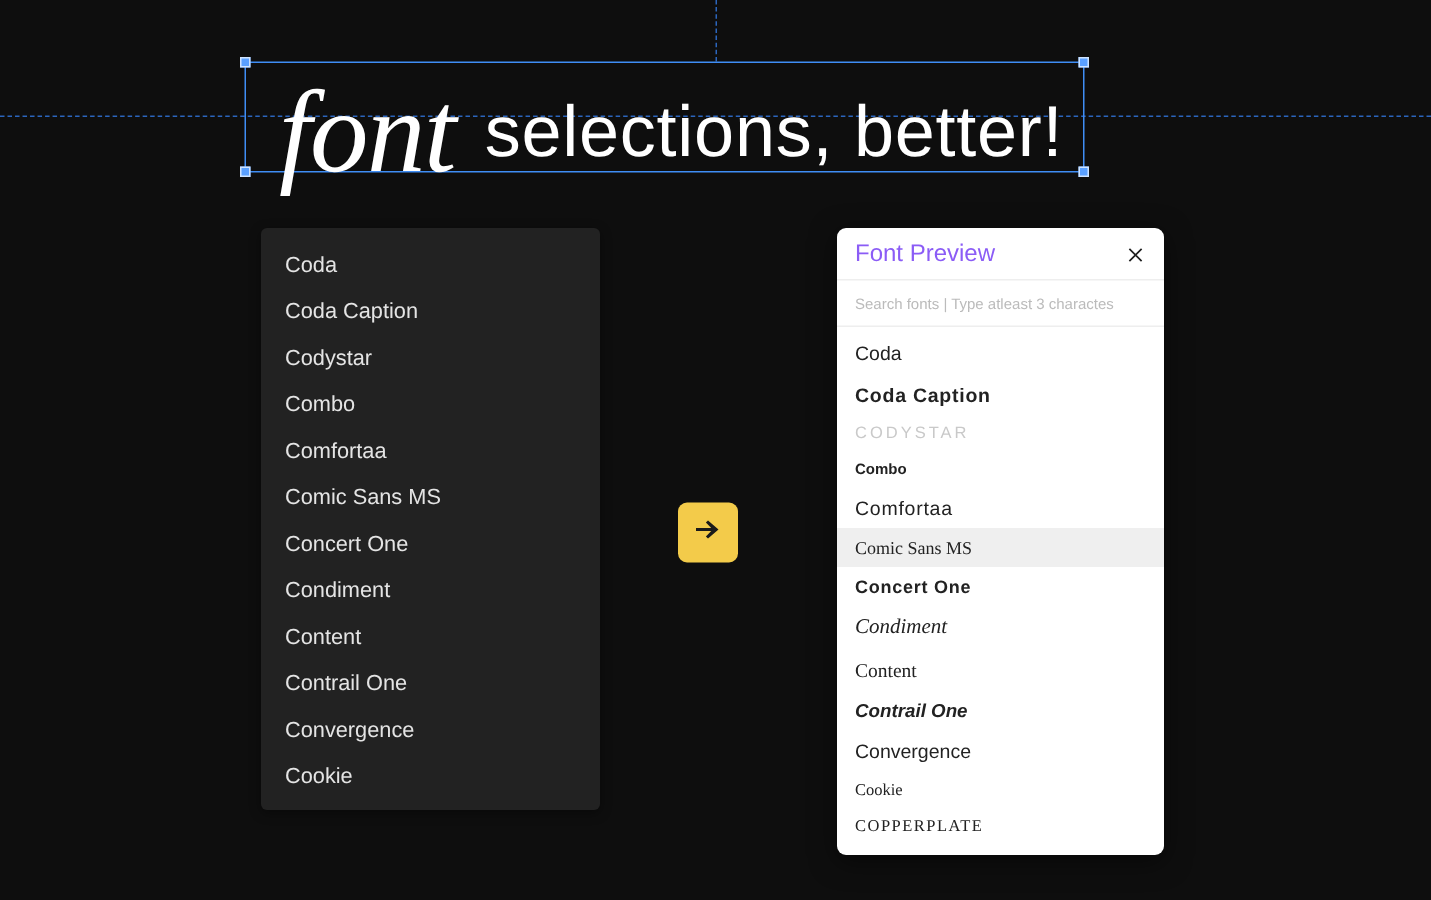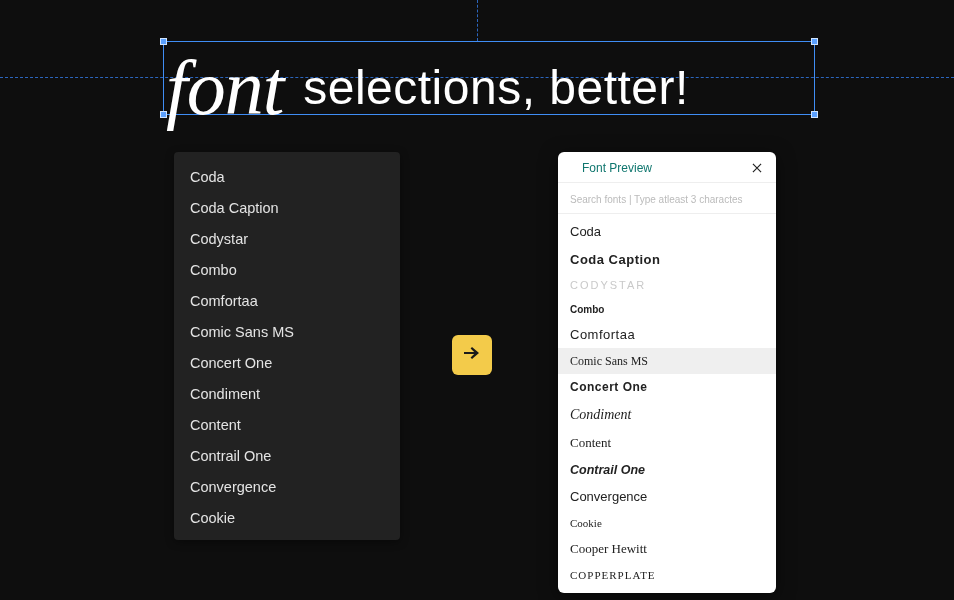--- a/index.html
+++ b/index.html
@@ -22,26 +22,26 @@
     top: 0;
     border-left: 1px dashed #2f6fd0;
     opacity: 0.9;
   }
 
   
   .text-frame {
     position: absolute;
     left: 163px;
     top: 41px;
-    width: 652px;
+    width: 560px;
     height: 74px;
     border: 1px solid #3f8df5;
     display: flex;
     align-items: center;
-    padding-left: 2px;
+    padding-left: 22px;
   }
   .handle {
     position: absolute;
     width: 7px; height: 7px;
     background: #5aa0ff;
     border: 1px solid #cfe4ff;
   }
   .h-tl { top: -4px; left: -4px; }
   .h-tr { top: -4px; right: -4px; }
   .h-bl { bottom: -4px; left: -4px; }
@@ -109,23 +109,22 @@
     box-shadow: 0 4px 18px rgba(0,0,0,0.5);
     overflow: hidden;
   }
   .fp-header {
     display: flex;
     align-items: center;
     justify-content: space-between;
     padding: 9px 12px 7px 12px;
   }
   .fp-title {
-    font-size: 12px;
-    color: #0f766e;
-    margin-left: 12px;
+    font-size: 16px;
+    color: #8b5cf6;
   }
   .fp-close {
     width: 14px; height: 14px;
     cursor: pointer;
   }
   .fp-search {
     border-top: 1px solid #eee;
     border-bottom: 1px solid #eee;
     padding: 6px 12px;
   }
@@ -220,16 +219,15 @@
       <div class="fp-item st-light">CODYSTAR</div>
       <div class="fp-item st-tiny">Combo</div>
       <div class="fp-item st-round">Comfortaa</div>
       <div class="fp-item st-comic selected">Comic Sans MS</div>
       <div class="fp-item st-block">Concert One</div>
       <div class="fp-item st-script">Condiment</div>
       <div class="fp-item st-serif">Content</div>
       <div class="fp-item st-bolditalic">Contrail One</div>
       <div class="fp-item ">Convergence</div>
       <div class="fp-item st-cookie">Cookie</div>
-      <div class="fp-item st-serif">Cooper Hewitt</div>
       <div class="fp-item st-copper">Copperplate</div>
     </div>
 </div>
 
 </body></html>

